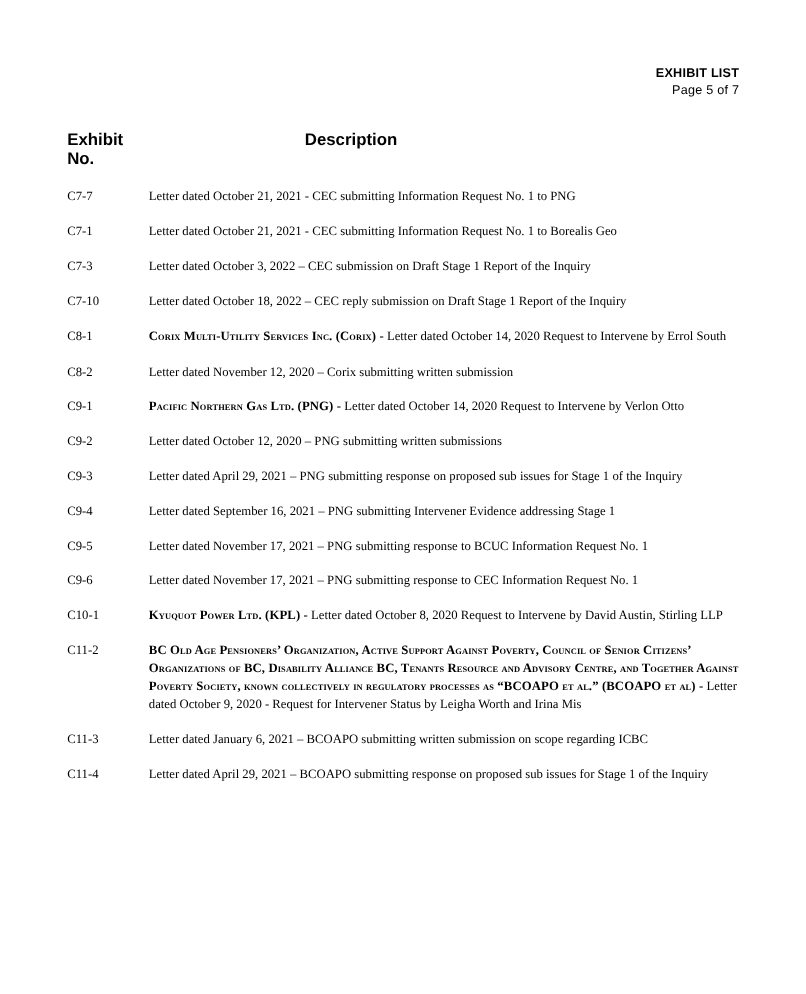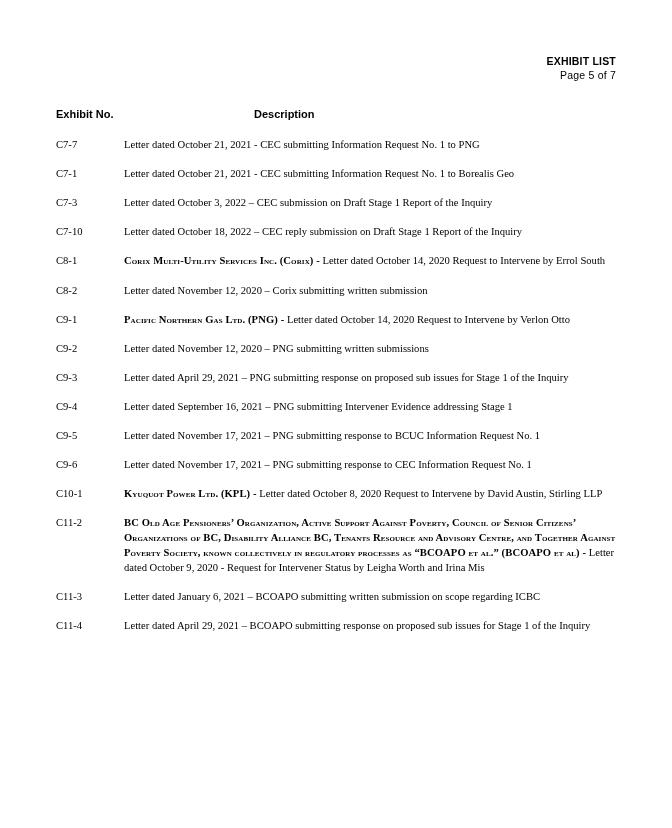--- a/index.html
+++ b/index.html
@@ -32,21 +32,21 @@
   }
   .header .page-num {
     font-weight: normal;
     font-size: 10.5px;
   }
   .col-headings {
     display: flex;
     margin-top: 26px;
     font-family: "Liberation Sans", sans-serif;
     font-weight: bold;
-    font-size: 11px;
+    font-size: 14px;
   }
   .col-headings .h-exhibit {
     width: 68px;
     flex: 0 0 68px;
   }
   .col-headings .h-desc {
     flex: 1 1 auto;
     padding-left: 130px;
   }
   table.exhibits {
@@ -119,21 +119,21 @@
         <tr>
           <td class="exhibit-no">C8-2</td>
           <td class="desc"><span class="desc-text">Letter dated November 12, 2020 – Corix submitting written submission</span></td>
         </tr>
         <tr>
           <td class="exhibit-no">C9-1</td>
           <td class="desc"><span class="sc">Pacific Northern Gas Ltd. (PNG) -</span><span class="desc-text"> Letter dated October 14, 2020 Request to Intervene by Verlon Otto</span></td>
         </tr>
         <tr>
           <td class="exhibit-no">C9-2</td>
-          <td class="desc"><span class="desc-text">Letter dated November 12, 2020 – PNG submitting written submissions</span></td>
+          <td class="desc"><span class="desc-text">Letter dated October 12, 2020 – PNG submitting written submissions</span></td>
         </tr>
         <tr>
           <td class="exhibit-no">C9-3</td>
           <td class="desc"><span class="desc-text">Letter dated April 29, 2021 – PNG submitting response on proposed sub issues for Stage 1 of the Inquiry</span></td>
         </tr>
         <tr>
           <td class="exhibit-no">C9-4</td>
           <td class="desc"><span class="desc-text">Letter dated September 16, 2021 – PNG submitting Intervener Evidence addressing Stage 1</span></td>
         </tr>
         <tr>

